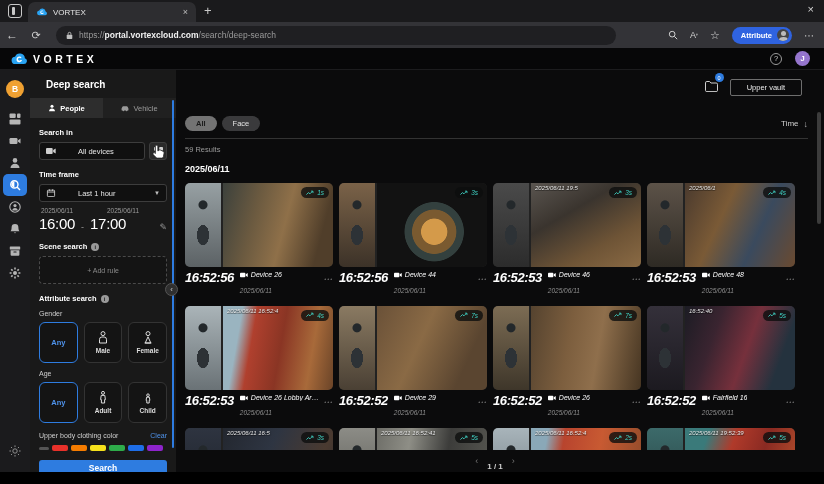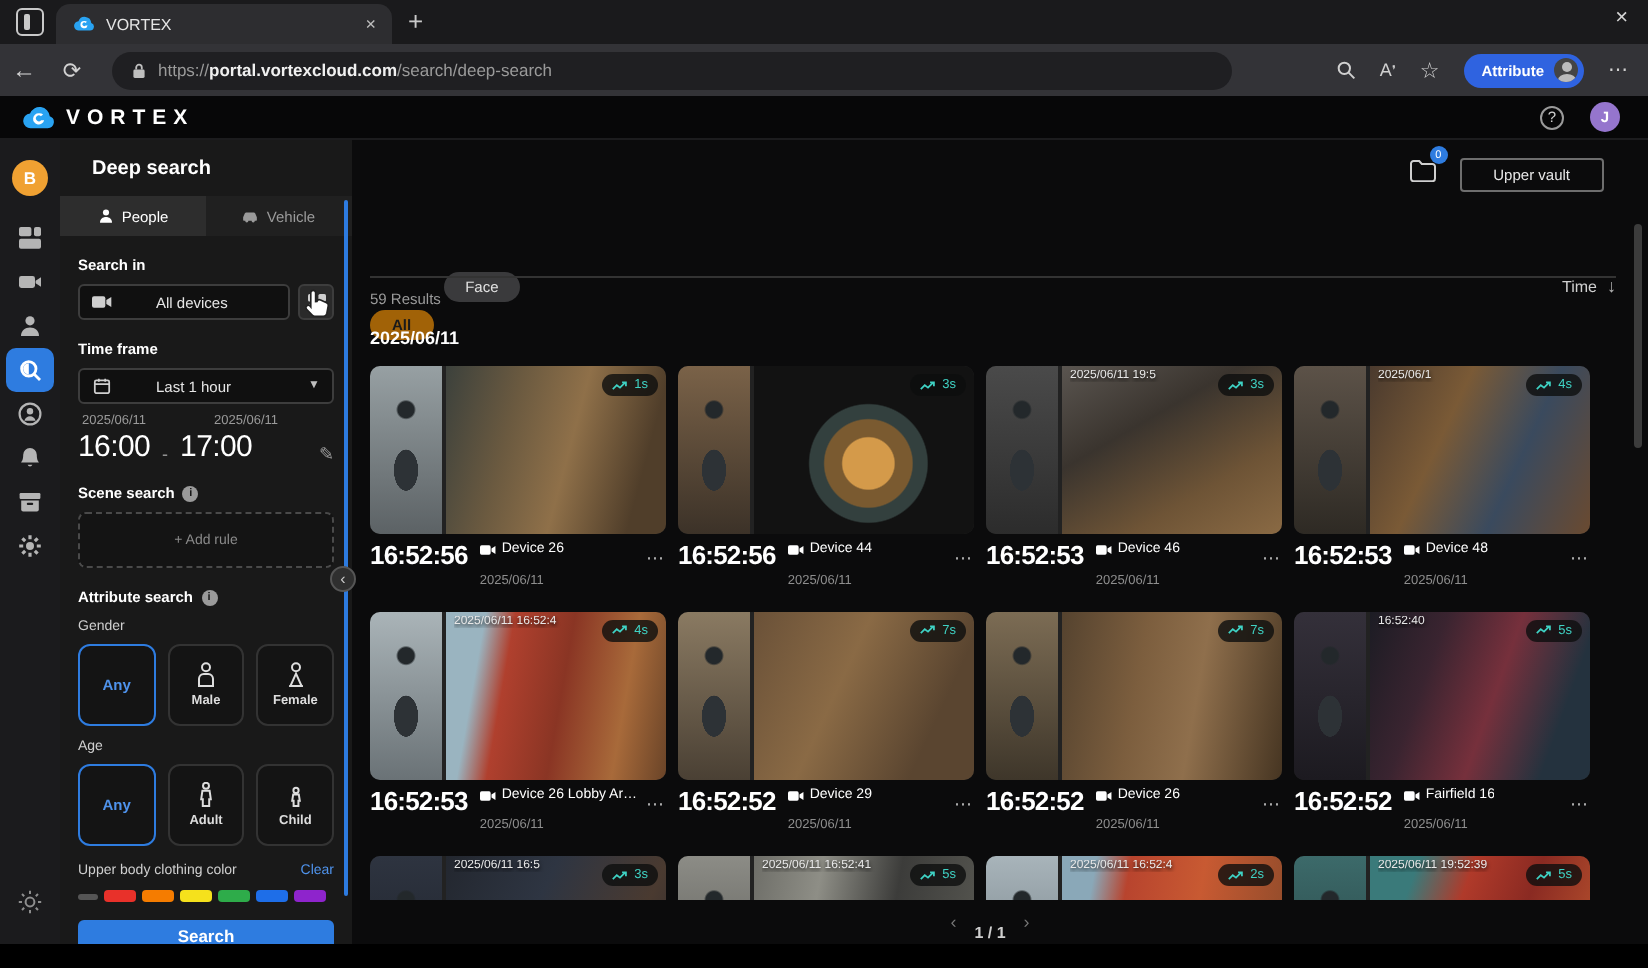--- a/index.html
+++ b/index.html
@@ -45,21 +45,21 @@
   .navspacer{flex:1;}
   .sun{margin-bottom:10px;color:#8e8e8e;}
   .sun svg{width:12px;height:12px;}
 
   
   .panel{position:absolute;left:30px;top:70px;width:146px;bottom:0;background:#191919;overflow:hidden;}
   .panel-title{font-size:10px;font-weight:700;color:#fff;padding:9px 0 8px 16px;}
   .ptabs{display:flex;height:20px;}
   .ptab{flex:1;display:flex;align-items:center;justify-content:center;gap:4px;font-size:7.5px;color:#9a9a9a;background:#202020;}
   .ptab svg{width:8px;height:8px;}
-  .ptab.sel{background:#2d2d2d;color:#fff;font-weight:400;}
+  .ptab.sel{background:#2d2d2d;color:#fff;font-weight:700;}
   .pinner{padding:0 9px;}
   .plabel{font-size:7.5px;font-weight:700;color:#fff;margin-top:10px;display:flex;align-items:center;gap:4px;}
   .sublabel{font-size:7px;color:#cfcfcf;margin-top:7px;}
   .info-i{width:8px;height:8px;border-radius:50%;background:#9a9a9a;color:#161616;font-size:5.5px;font-weight:700;display:inline-flex;align-items:center;justify-content:center;}
   .fieldrow{display:flex;gap:4px;margin-top:5px;align-items:center;}
   .field{flex:1;height:18px;background:#101010;border:1px solid #3d3d3d;border-radius:3px;display:flex;align-items:center;gap:22px;padding:0 6px;color:#e6e6e6;font-size:7.5px;}
   .field svg{width:10px;height:8px;flex:none;color:#cfcfcf;}
   .field .caret{margin-left:auto;font-size:6px;color:#bfbfbf;}
   .sidebtn{width:18px;height:18px;background:#2a2a2a;border:1px solid #3d3d3d;border-radius:3px;display:flex;align-items:center;justify-content:center;color:#cfcfcf;}
   .sidebtn svg{width:9px;height:9px;}
@@ -89,27 +89,27 @@
 
   
   .content{position:absolute;left:176px;top:70px;right:0;bottom:0;background:#0b0b0c;}
   .ct-top{position:absolute;top:8px;right:22px;display:flex;align-items:center;gap:12px;}
   .caseflag{position:relative;color:#cfcfcf;}
   .caseflag svg{width:13px;height:11px;}
   .badge0{position:absolute;top:-5px;right:-6px;width:9px;height:9px;border-radius:50%;background:#2e7ce0;color:#fff;font-size:5.5px;display:flex;align-items:center;justify-content:center;}
   .casebtn{border:1px solid #6e6e6e;border-radius:2px;color:#e8e8e8;font-size:7.5px;padding:3px 16px;background:transparent;}
   .filters{position:absolute;top:46px;left:9px;right:16px;display:flex;align-items:center;gap:5px;}
   .pill{height:15px;border-radius:8px;padding:0 11px;display:flex;align-items:center;font-size:7.5px;background:#3a3a3c;color:#e2e2e2;}
-  .pill.sel{background:#a16207;color:#1a1a1a;font-weight:700;margin-top:39px;}
+  .pill.sel{background:#737373;color:#1a1a1a;font-weight:700;}
   .sort{margin-left:auto;display:flex;align-items:center;gap:5px;color:#d0d0d0;font-size:8px;}
   .sort .arrow{font-size:9px;color:#b0b0b0;}
   .divider{position:absolute;top:68px;left:9px;right:16px;height:1px;background:#333;}
   .count{position:absolute;top:75px;left:9px;font-size:7.5px;color:#9a9a9a;}
   .dateheader{position:absolute;top:94px;left:9px;font-size:9px;font-weight:700;color:#fff;}
-  .gridwrap{position:absolute;top:113px;left:9px;right:16px;bottom:22px;overflow:hidden;}
+  .gridwrap{position:absolute;top:113px;left:9px;right:16px;bottom:22px;overflow:hidden;font-style:italic;}
   .grid{display:grid;grid-template-columns:repeat(4,148px);column-gap:6px;row-gap:9px;}
   .card{width:148px;}
   .thumb{position:relative;width:148px;height:84px;border-radius:5px;overflow:hidden;background:#222;}
   .pstrip{position:absolute;left:0;top:0;width:36px;height:84px;background:linear-gradient(180deg,#97a0a3,#5c6265);}
   .pstrip::after{content:"";position:absolute;inset:0;background:radial-gradient(circle 5px at 50% 26%,#23282b 0 4px,transparent 5px),radial-gradient(ellipse 10px 17px at 50% 62%,#2d3236 0 60%,transparent 61%);}
   .scene{position:absolute;left:38px;top:0;right:0;height:84px;}
   .overlay{position:absolute;top:2px;left:42px;right:24px;font-size:6px;color:#e8e8e8;text-shadow:0 1px 2px #000;white-space:nowrap;overflow:hidden;z-index:2;}
   .dur{position:absolute;top:4px;right:4px;height:11px;background:rgba(12,14,14,.8);border-radius:6px;display:flex;align-items:center;gap:3px;padding:0 5px;z-index:3;}
   .dur svg{width:8px;height:6px;}
   .dur span{font-size:6.5px;color:#3fd2c4;}

